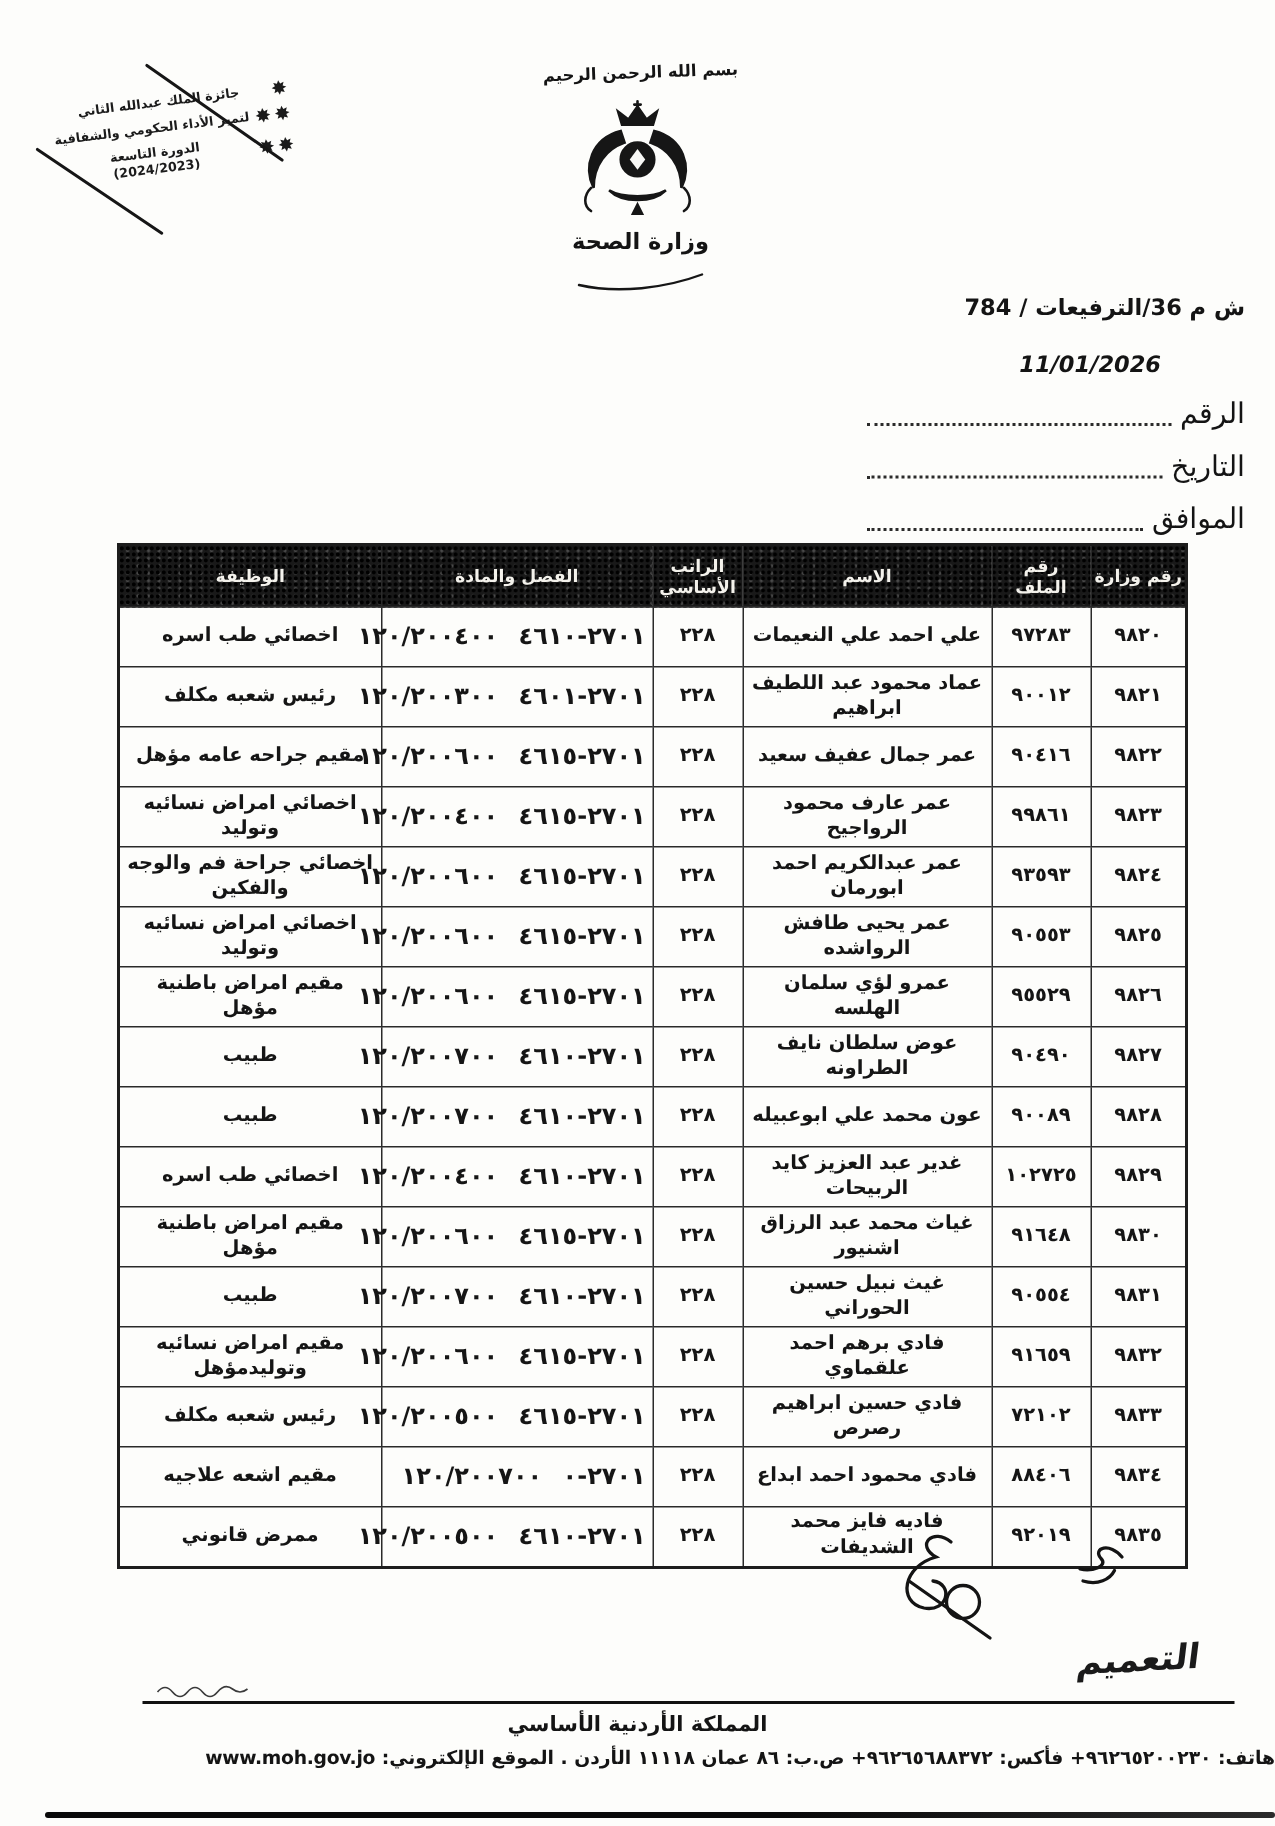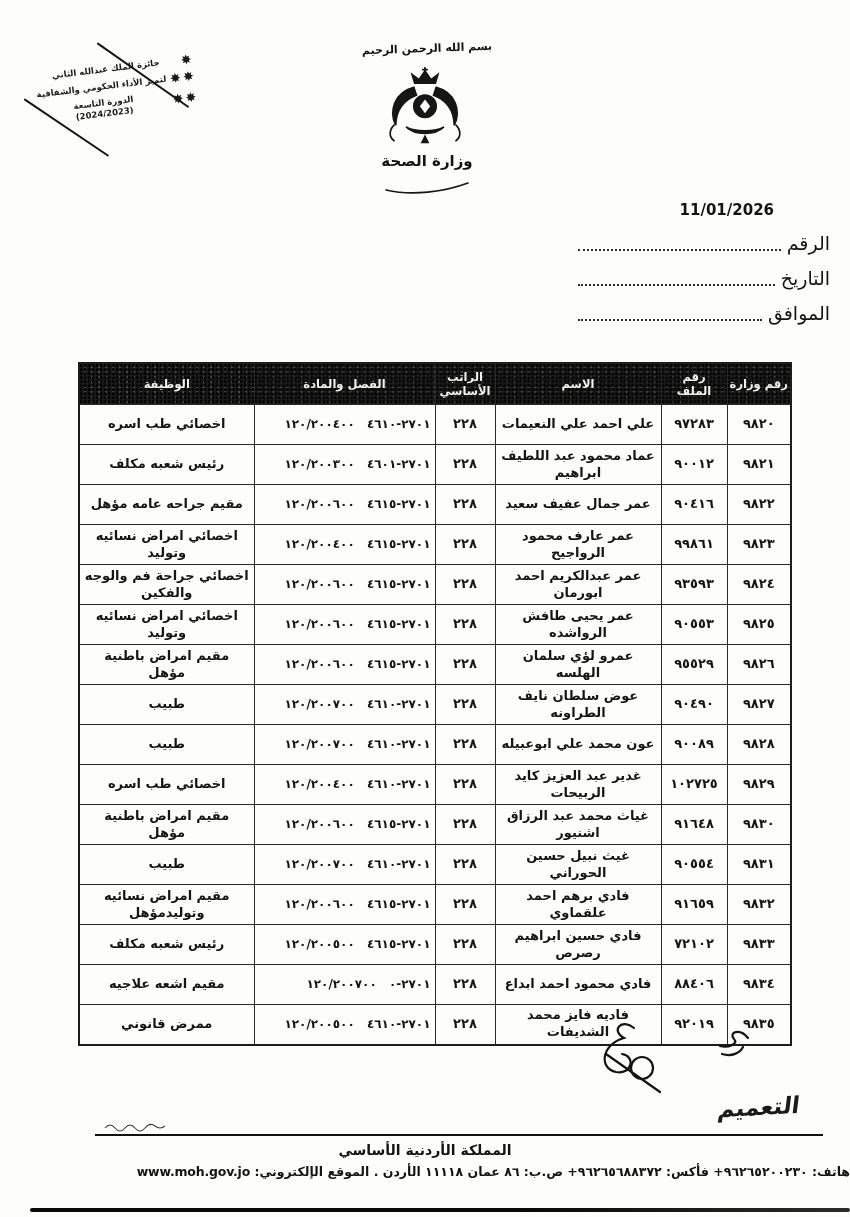--- a/index.html
+++ b/index.html
@@ -34,21 +34,21 @@
   .emblem{left:382px;top:66px;}
   .ministry{
     left:352px;top:152px;width:150px;text-align:center;direction:rtl;
     font-size:15px;font-weight:bold;letter-spacing:-1px;
   }
   .ministry-flourish{left:382px;top:180px;}
 
   
   .ref{right:20px;top:196px;width:252px;direction:rtl;}
   .ref-number{font-size:15px;font-weight:bold;text-align:right;}
-  .ref-date{font-size:15px;font-weight:bold;text-align:right;padding-left:0;padding-right:56px;margin-top:5px;}
+  .ref-date{font-size:15px;font-weight:bold;text-align:right;padding-left:0;padding-right:56px;margin-top:20px;font-style:italic;}
   .ref-row{display:flex;align-items:flex-end;margin-top:13px;direction:rtl;}
   .ref-label{font-size:19px;white-space:nowrap;}
   .dots{flex:1;border-bottom:2px dotted #2b2b2b;height:4px;margin:0 6px 3px 0;}
 
   
   .doc-table{
     left:78px;top:362px;width:712px;position:absolute;
     border-collapse:collapse;direction:rtl;table-layout:fixed;
     font-family:"DejaVu Sans",sans-serif;
   }
@@ -62,21 +62,21 @@
       #191919;
     background-size:4px 4px,7px 5px;
     text-align:center;line-height:1.25;padding:1px 2px;
   }
   .doc-table tbody tr{height:40px;}
   .doc-table tbody td{
     text-align:center;vertical-align:middle;
     font-size:13px;font-weight:bold;letter-spacing:0.4px;
     padding:1px 4px;line-height:1.3;color:#151515;
   }
-  .ltr-num{direction:ltr;unicode-bidi:bidi-override;display:inline-block;word-spacing:8px;white-space:nowrap;font-size:12px;margin-left:48px;}
+  .ltr-num{direction:ltr;unicode-bidi:bidi-override;display:inline-block;word-spacing:8px;white-space:nowrap;font-size:16px;margin-left:48px;}
 
   
   .sig-svg{left:582px;top:1016px;}
   .circulation{
     right:50px;top:1094px;font-size:23px;font-weight:bold;direction:rtl;
     transform:rotate(-3deg) skewX(-10deg);color:#1a1a1a;
   }
   .fineprint{left:103px;top:1120px;}
   .footer-line{left:95px;top:1134px;width:728px;height:2px;background:#111;}
   .kingdom{
@@ -129,20 +129,21 @@
     <path d="M46.5 88 L50 81 L53.5 88 Z" fill="#161616"></path>
   </g>
 </svg>
 
 <div class="abs ministry">وزارة الصحة</div>
 <svg class="abs ministry-flourish" width="90" height="14" viewBox="0 0 90 14">
   <path d="M4 10 C30 16 62 12 86 3" fill="none" stroke="#161616" stroke-width="1.6" stroke-linecap="round"></path>
 </svg>
 
 <div class="abs ref">
+  <div class="ref-number">ش م 36/الترفيعات / 784</div>
   <div class="ref-date">11/01/2026</div>
   <div class="ref-row">
     <span class="ref-label">الرقم</span>
     <span class="dots"></span>
   </div>
   <div class="ref-row">
     <span class="ref-label">التاريخ</span>
     <span class="dots"></span>
   </div>
   <div class="ref-row">

